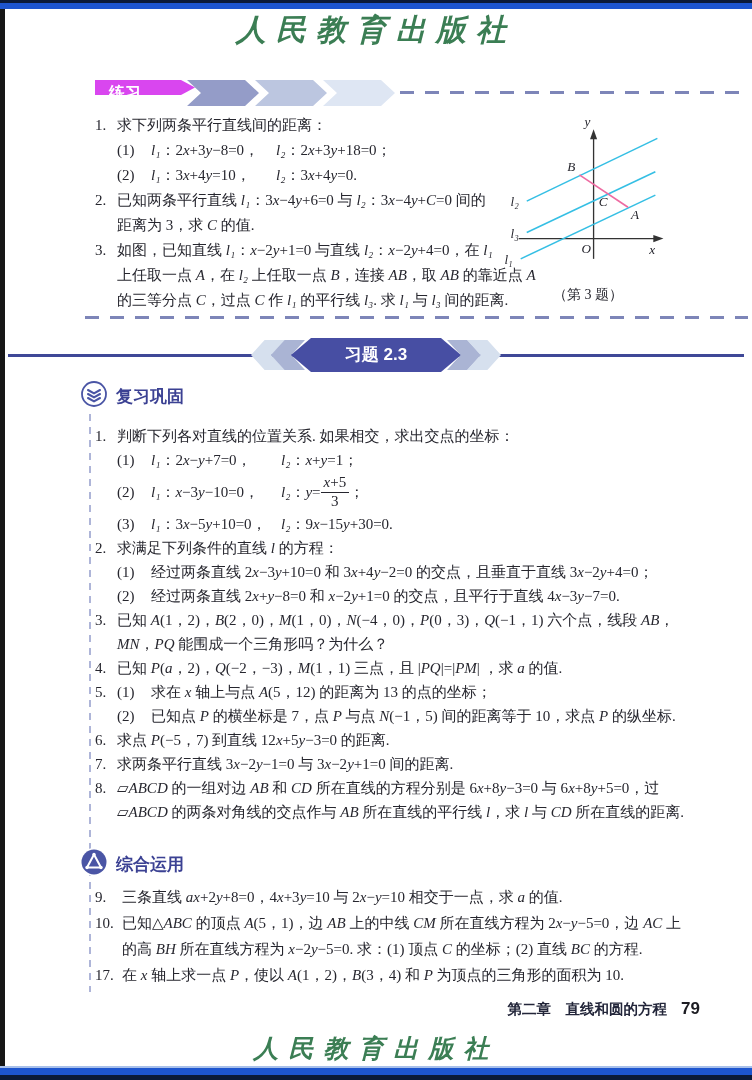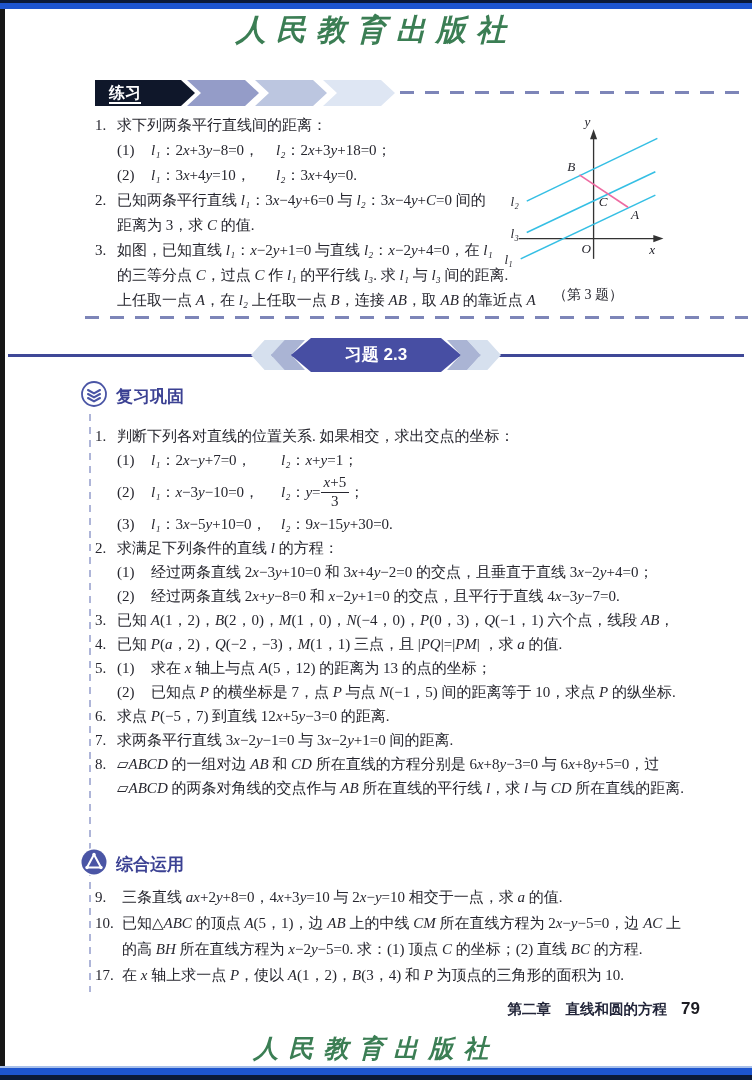--- a/index.html
+++ b/index.html
@@ -13,21 +13,21 @@
   .bottom-blue{top:1068px;height:7px;background:#1d55cf;}
   .bottom-dark{top:1075px;height:5px;background:#0b1a38;}
   .edge-left{position:absolute;left:0;top:9px;width:5px;height:1057px;background:#161616;}
   
   .wm{position:absolute;left:0;width:752px;text-align:center;color:#3b7e54;
       font-family:"DejaVu Serif",serif;font-style:italic;font-weight:bold;letter-spacing:10px;}
   .wm-top{top:10px;font-size:30px;}
   .wm-bottom{top:1032px;font-size:25px;}
   
   .badge-row{position:absolute;left:95px;top:80px;height:26px;width:650px;}
-  .p-badge{position:absolute;left:0;top:0;width:100px;height:26px;background:#0f172a;
+  .p-badge{position:absolute;left:0;top:0;width:100px;height:15px;background:#d946ef;
     clip-path:polygon(0 0,86px 0,100px 50%,86px 100%,0 100%);
     color:#fff;font-family:"Liberation Sans","DejaVu Sans",sans-serif;font-weight:bold;
     font-size:16px;line-height:25px;text-align:left;padding-left:14px;box-sizing:border-box;}
   .p-badge span{border-bottom:2px solid #fff;padding-bottom:1px;}
   .chev{position:absolute;top:0;width:72px;height:26px;
     clip-path:polygon(0 0,58px 0,72px 50%,58px 100%,0 100%,14px 50%);}
   .chev.c1{left:92px;background:#949cc8;}
   .chev.c2{left:160px;background:#bcc6e0;}
   .chev.c3{left:228px;background:#dee6f3;}
   
@@ -129,24 +129,24 @@
       <span class="ptext m">已知两条平行直线 <i>l₁</i>：3<i>x</i>−4<i>y</i>+6=0 与 <i>l₂</i>：3<i>x</i>−4<i>y</i>+<i>C</i>=0 间的</span>
     </div>
     <div class="prob">
       <span class="ptext cont m">距离为 3，求 <i>C</i> 的值.</span>
     </div>
     <div class="prob">
       <span class="pnum m">3.</span>
       <span class="ptext m">如图，已知直线 <i>l₁</i>：<i>x</i>−2<i>y</i>+1=0 与直线 <i>l₂</i>：<i>x</i>−2<i>y</i>+4=0，在 <i>l₁</i></span>
     </div>
     <div class="prob">
+      <span class="ptext cont m">上任取一点 <i>A</i>，在 <i>l₂</i> 上任取一点 <i>B</i>，连接 <i>AB</i>，取 <i>AB</i> 的靠近点 <i>A</i></span>
+    </div>
+    <div class="prob">
       <span class="ptext cont m">的三等分点 <i>C</i>，过点 <i>C</i> 作 <i>l₁</i> 的平行线 <i>l₃</i>. 求 <i>l₁</i> 与 <i>l₃</i> 间的距离.</span>
-    </div>
-    <div class="prob">
-      <span class="ptext cont m">上任取一点 <i>A</i>，在 <i>l₂</i> 上任取一点 <i>B</i>，连接 <i>AB</i>，取 <i>AB</i> 的靠近点 <i>A</i></span>
     </div>
   </div>
 
   <div class="figure">
     <svg width="178" height="160" viewBox="0 0 175 158">
 
       <line x1="20" y1="127" x2="158" y2="127" stroke="#333" stroke-width="1.3"></line>
       <polygon points="163,127 153,123.5 153,130.5" fill="#333"></polygon>
       <line x1="94" y1="147" x2="94" y2="24" stroke="#333" stroke-width="1.3"></line>
       <polygon points="94,19 90.5,29 97.5,29" fill="#333"></polygon>
@@ -240,20 +240,23 @@
     <div class="prob">
       <span class="pnum"></span>
       <span class="slabel m">(2)</span>
       <span class="m">经过两条直线 2<i>x</i>+<i>y</i>−8=0 和 <i>x</i>−2<i>y</i>+1=0 的交点，且平行于直线 4<i>x</i>−3<i>y</i>−7=0.</span>
     </div>
 
     <div class="prob">
       <span class="pnum m">3.</span>
       <span class="ptext m">已知 <i>A</i>(1，2)，<i>B</i>(2，0)，<i>M</i>(1，0)，<i>N</i>(−4，0)，<i>P</i>(0，3)，<i>Q</i>(−1，1) 六个点，线段 <i>AB</i>，</span>
     </div>
+    <div class="prob">
+      <span class="ptext cont m"><i>MN</i>，<i>PQ</i> 能围成一个三角形吗？为什么？</span>
+    </div>
 
     <div class="prob">
       <span class="pnum m">4.</span>
       <span class="ptext m">已知 <i>P</i>(<i>a</i>，2)，<i>Q</i>(−2，−3)，<i>M</i>(1，1) 三点，且 |<i>PQ</i>|=|<i>PM</i>| ，求 <i>a</i> 的值.</span>
     </div>
 
     <div class="prob">
       <span class="pnum m">5.</span>
       <span class="slabel m">(1)</span>
       <span class="m">求在 <i>x</i> 轴上与点 <i>A</i>(5，12) 的距离为 13 的点的坐标；</span>

